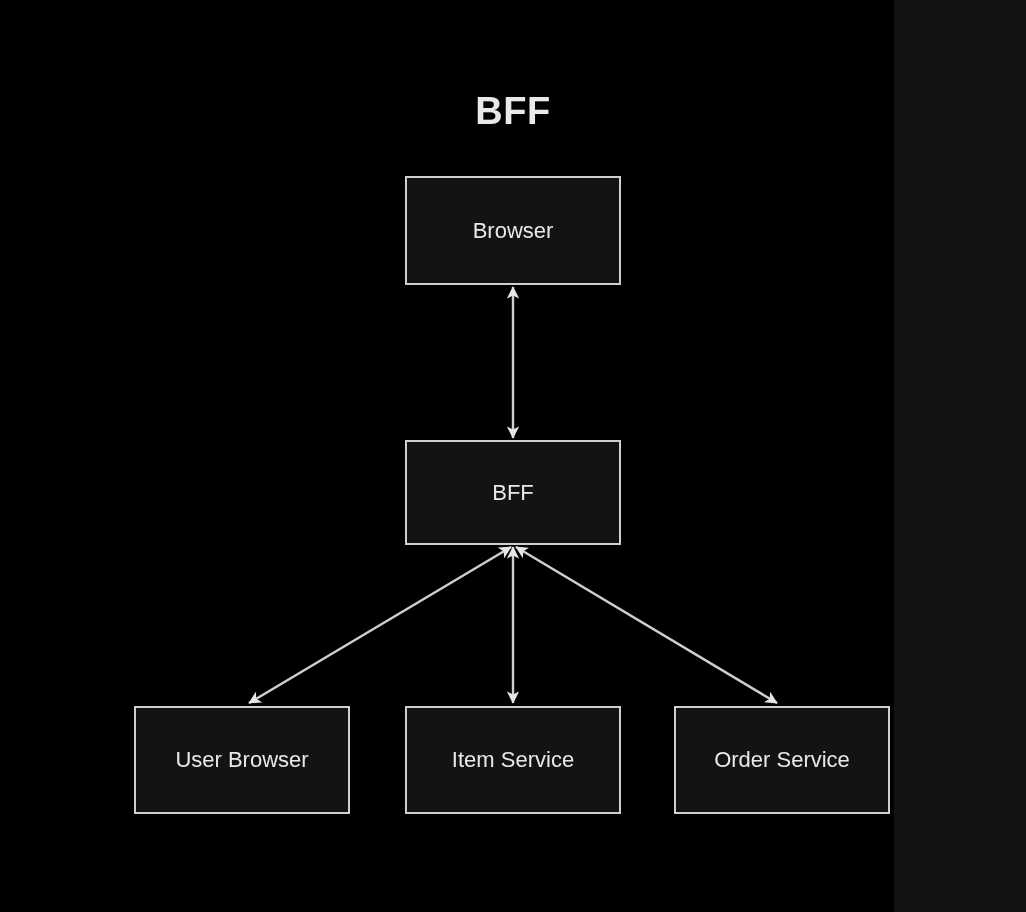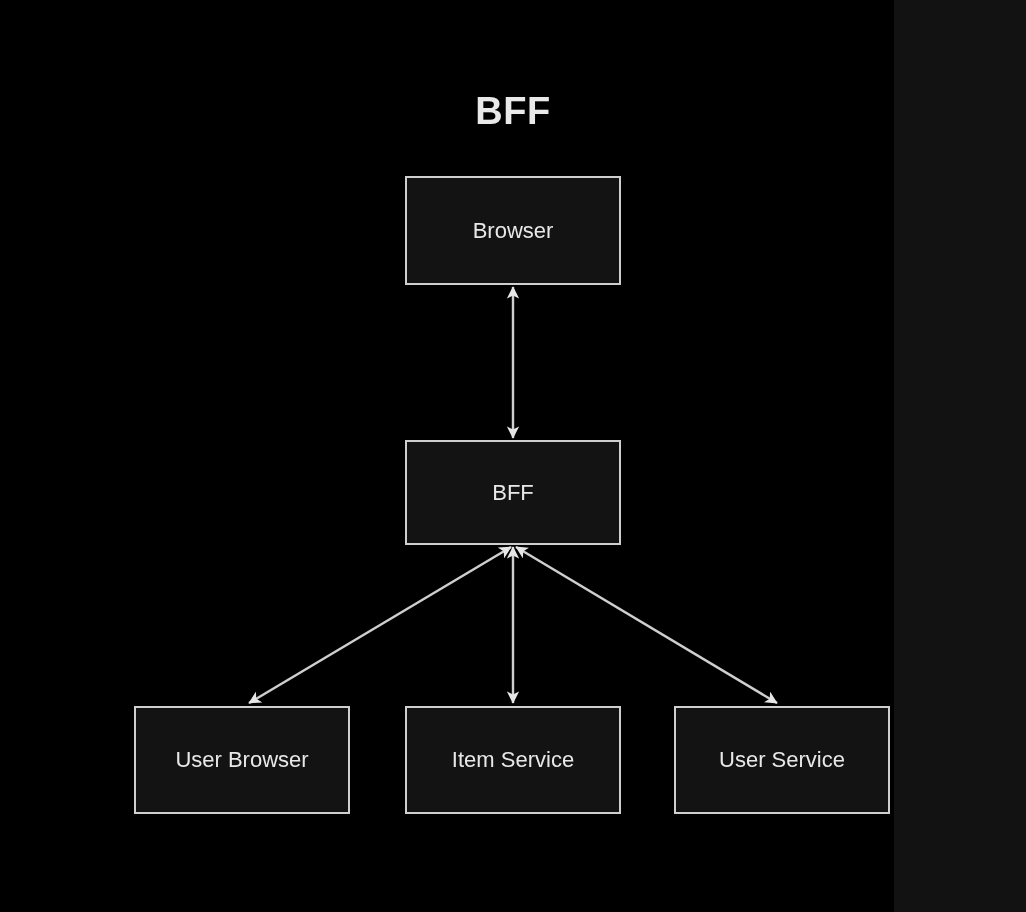--- a/index.html
+++ b/index.html
@@ -97,16 +97,16 @@
 
   <div class="node" id="node-user">
     <span class="node-label">User Browser</span>
   </div>
 
   <div class="node" id="node-item">
     <span class="node-label">Item Service</span>
   </div>
 
   <div class="node" id="node-order">
-    <span class="node-label">User Service</span>
+    <span class="node-label">Order Service</span>
   </div>
 
 </div>
 
 </body></html>

